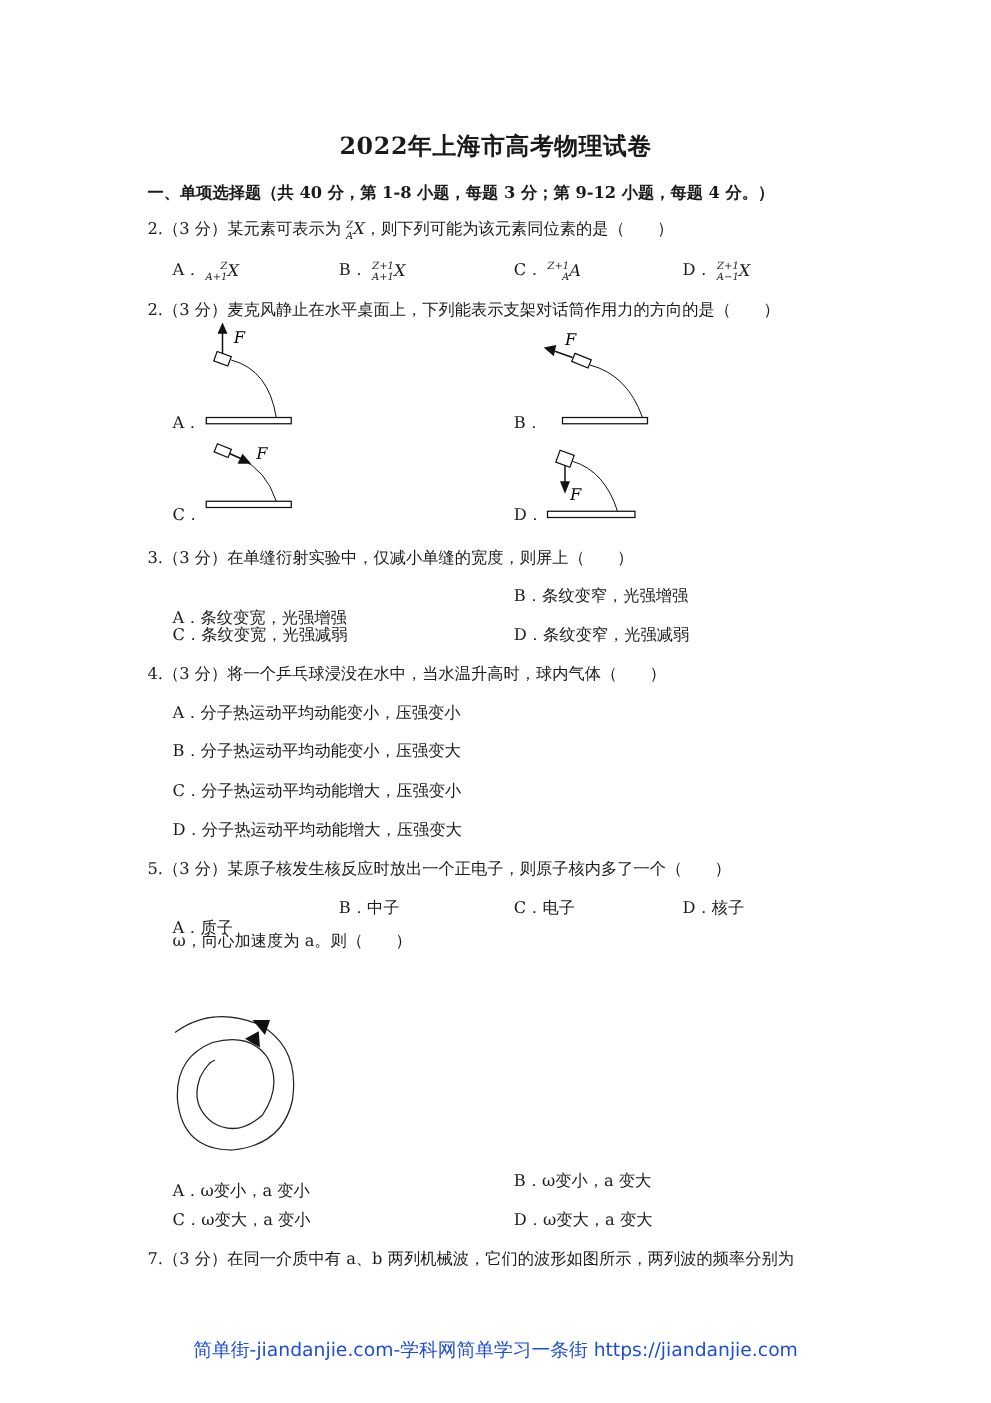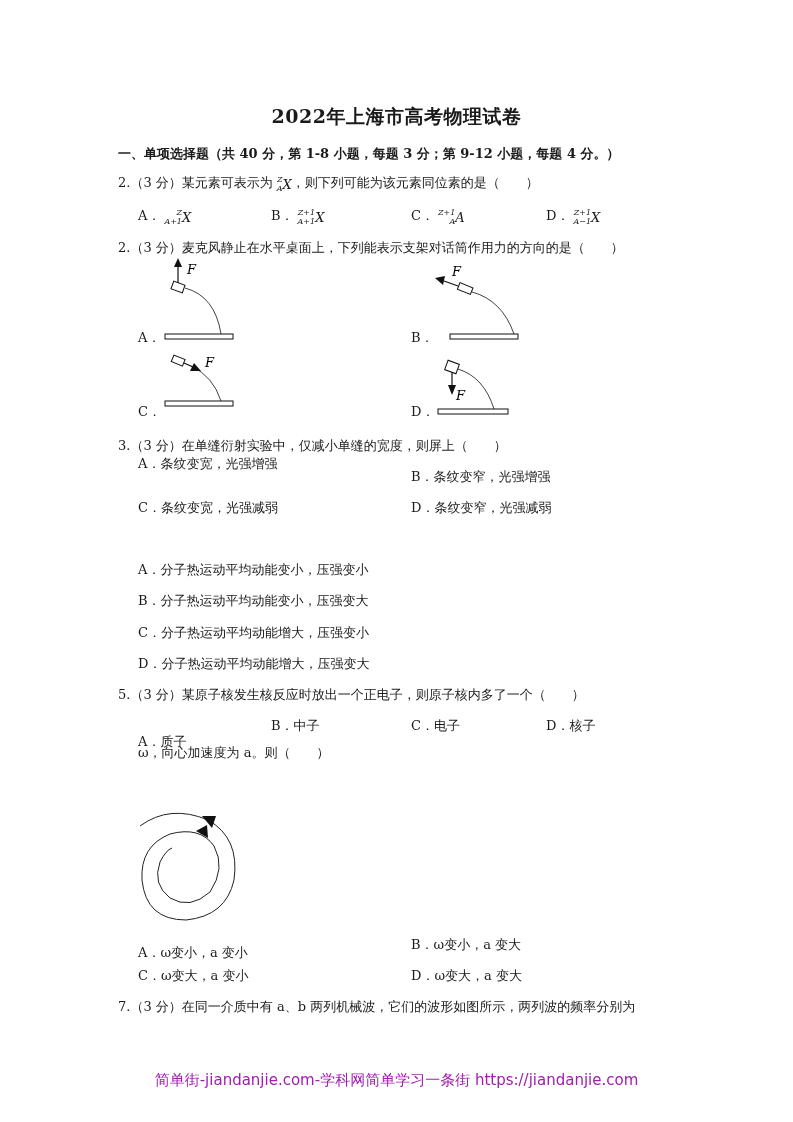--- a/index.html
+++ b/index.html
@@ -9,21 +9,21 @@
   .title { position: absolute; top: 104px; left: 0; width: 793px; text-align: center;
            font-size: 19px; font-weight: bold; letter-spacing: 0.5px; }
   .section { position: absolute; left: 118px; top: 145px; font-size: 13px; font-weight: bold; }
   .line { position: absolute; left: 118px; font-size: 13px; white-space: nowrap; }
   .opt { position: absolute; font-size: 13px; white-space: nowrap; }
   .iso { display: inline-block; vertical-align: middle; position: relative; margin-left: 4px; }
   .iso .stack { display: inline-flex; flex-direction: column; font-size: 8px; line-height: 9px; text-align: right; vertical-align: middle; font-style: italic; }
   .iso .sym { font-style: italic; font-size: 13px; vertical-align: middle; }
   .fig { position: absolute; }
   .footer { position: absolute; top: 1071px; left: 0; width: 793px; text-align: center;
-            font-family: "DejaVu Sans", "Liberation Sans", sans-serif; font-size: 15px; color: #a21caf; }
+            font-family: "DejaVu Sans", "Liberation Sans", sans-serif; font-size: 15px; color: #1d4ed8; }
 </style>
 </head>
 <body>
 
 <div class="page">
 
   <div class="title">2022年上海市高考物理试卷</div>
   <div class="section">一、单项选择题（共 40 分，第 1-8 小题，每题 3 分；第 9-12 小题，每题 4 分。）</div>
 
   <div class="line" style="top:174px;">
@@ -93,25 +93,26 @@
   <svg class="fig" style="left:430px; top:357px;" width="90" height="62" viewBox="0 0 90 62">
     <rect x="8" y="52" width="70" height="5" fill="none" stroke="#111" stroke-width="1"></rect>
     <path d="M28 12 Q54 20 64 52" fill="none" stroke="#111" stroke-width="0.8"></path>
     <rect x="16" y="5" width="12" height="10" fill="#fff" stroke="#111" stroke-width="1" transform="rotate(20 22 10)"></rect>
     <line x1="22" y1="15" x2="22" y2="30" stroke="#111" stroke-width="1.2"></line>
     <polygon points="22,38 18,28 26,28" fill="#111"></polygon>
     <text x="26" y="43" font-size="13" font-style="italic" font-family="DejaVu Serif, serif">F</text>
   </svg>
 
   <div class="line" style="top:437px;">3.（3 分）在单缝衍射实验中，仅减小单缝的宽度，则屏上（　　）</div>
-  <div class="opt" style="top:455px; left:138px;"><span>A．</span><span>条纹变宽，光强增强</span></div>
+  <div class="opt" style="top:485px; left:138px;"><span>A．</span><span>条纹变宽，光强增强</span></div>
   <div class="opt" style="top:468px; left:411px;"><span>B．</span><span>条纹变窄，光强增强</span></div>
   <div class="opt" style="top:499px; left:138px;"><span>C．</span><span>条纹变宽，光强减弱</span></div>
   <div class="opt" style="top:499px; left:411px;"><span>D．</span><span>条纹变窄，光强减弱</span></div>
 
+  <div class="line" style="top:530px;">4.（3 分）将一个乒乓球浸没在水中，当水温升高时，球内气体（　　）</div>
   <div class="opt" style="top:561px; left:138px;"><span>A．</span><span>分子热运动平均动能变小，压强变小</span></div>
   <div class="opt" style="top:592px; left:138px;"><span>B．</span><span>分子热运动平均动能变小，压强变大</span></div>
   <div class="opt" style="top:624px; left:138px;"><span>C．</span><span>分子热运动平均动能增大，压强变小</span></div>
   <div class="opt" style="top:655px; left:138px;"><span>D．</span><span>分子热运动平均动能增大，压强变大</span></div>
 
   <div class="line" style="top:686px;">5.（3 分）某原子核发生核反应时放出一个正电子，则原子核内多了一个（　　）</div>
   <div class="opt" style="top:717px; left:138px;margin-top:16px;"><span>A．</span><span>质子</span></div>
   <div class="opt" style="top:717px; left:271px;"><span>B．</span><span>中子</span></div>
   <div class="opt" style="top:717px; left:411px;"><span>C．</span><span>电子</span></div>
   <div class="opt" style="top:717px; left:546px;"><span>D．</span><span>核子</span></div>

